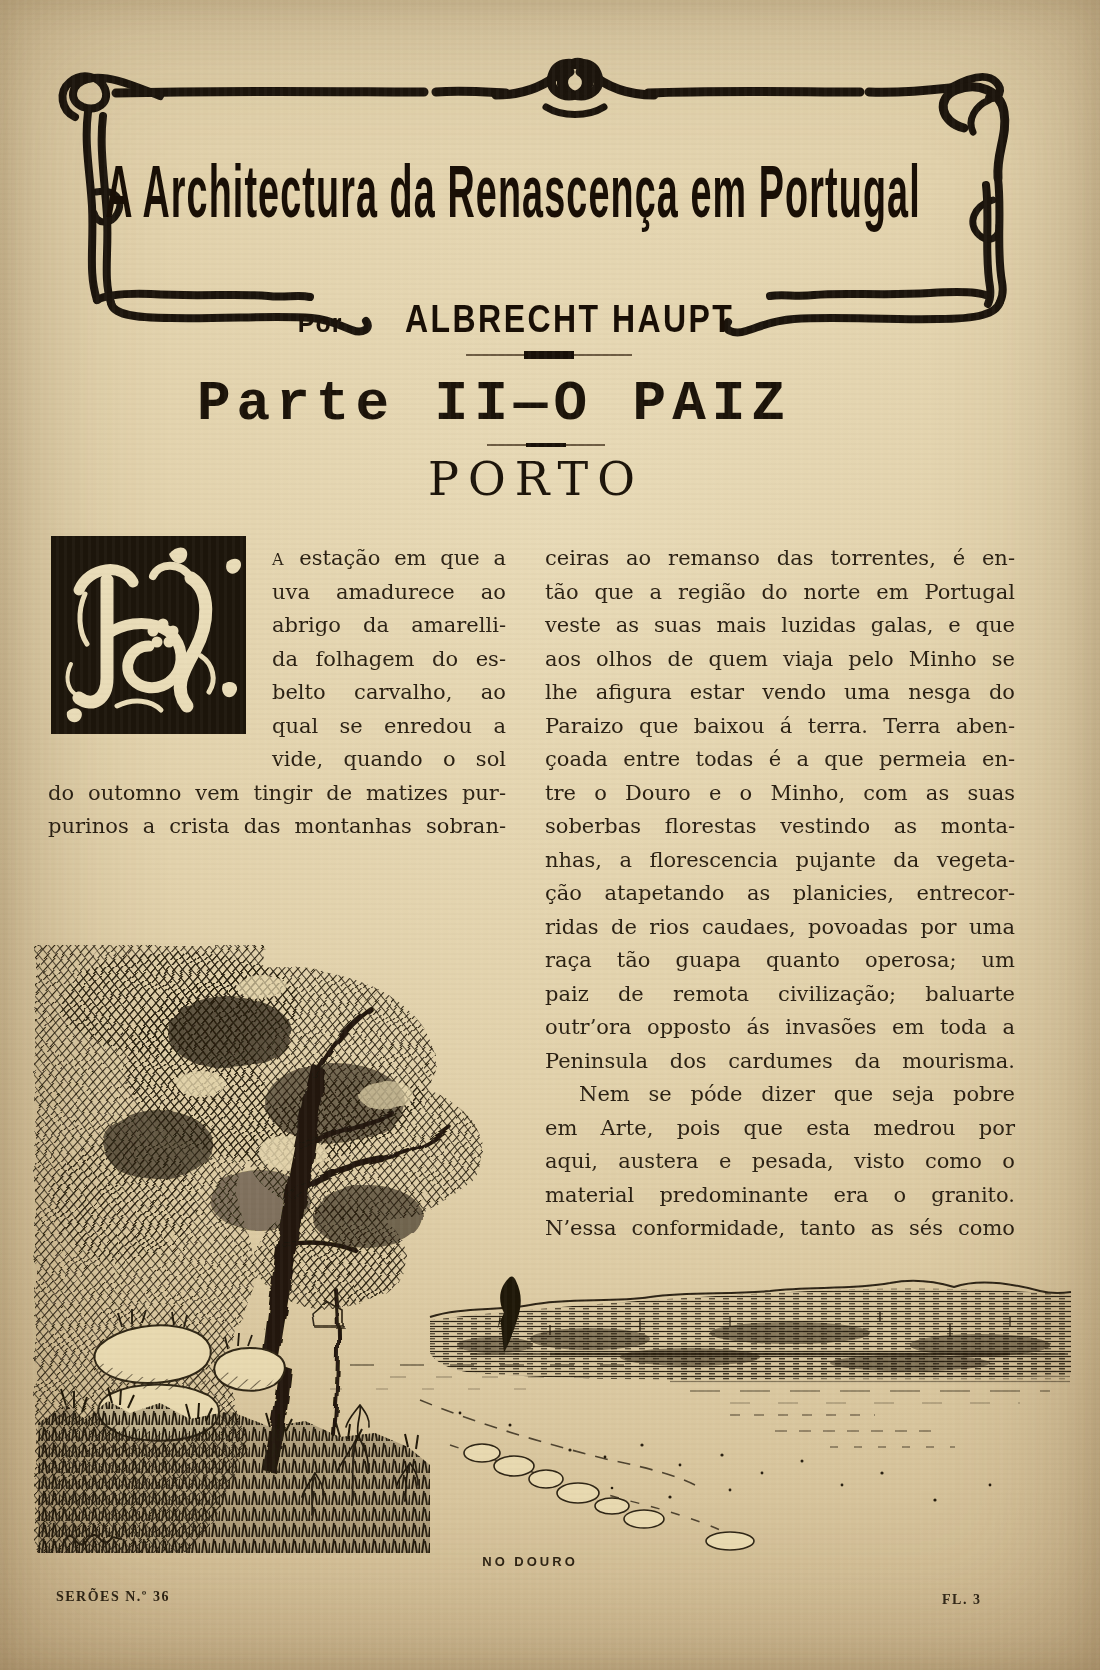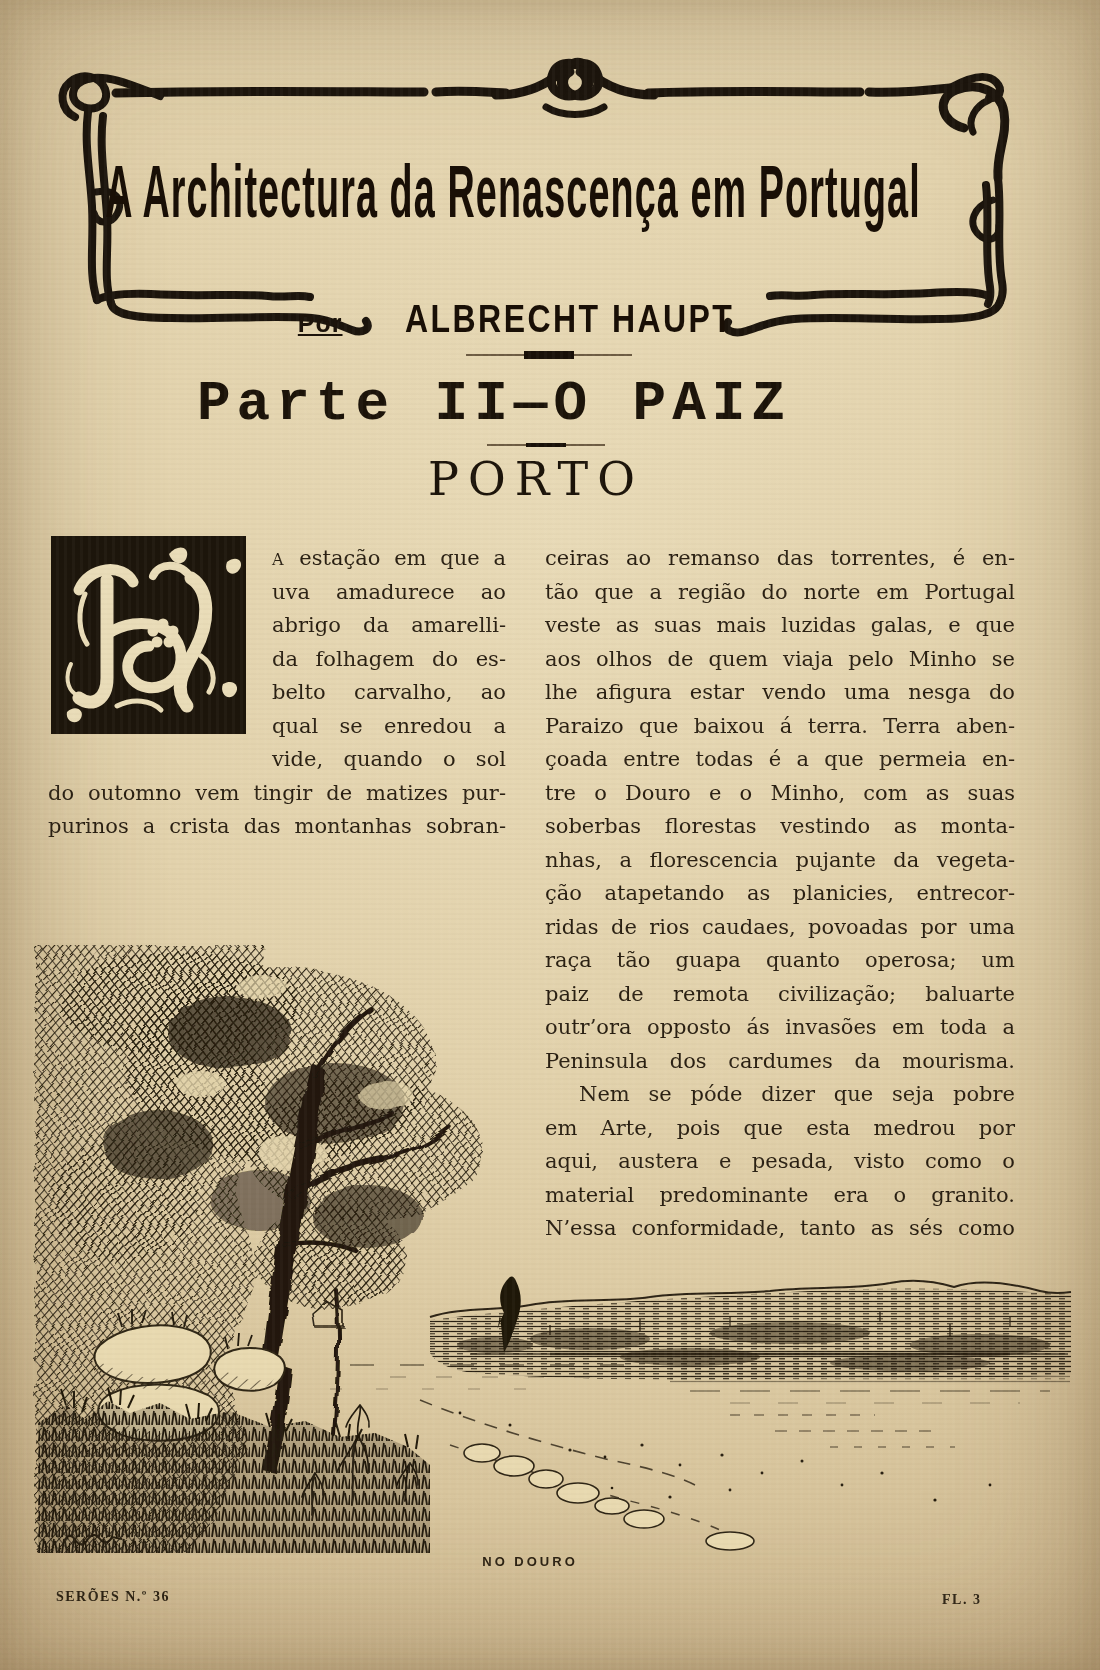--- a/index.html
+++ b/index.html
@@ -19,21 +19,21 @@
       repeating-linear-gradient(90deg, rgba(255,250,230,.03) 0 3px, transparent 3px 8px);
   }
   svg{display:block;}
   
   .frame{position:absolute;left:0;top:0;width:1100px;height:365px;}
   .frame path{fill:none;stroke:#1b140c;stroke-linecap:round;}
   .title{position:absolute;top:152px;left:513px;margin:0;transform:translateX(-50%);white-space:nowrap;z-index:2;}
   .title-inner{display:inline-block;transform:scale(.555,1.1);transform-origin:center;
     font:700 68px "Liberation Sans", sans-serif;letter-spacing:2px;color:#190f06;}
   .byline{position:absolute;top:297px;left:534px;transform:translateX(-50%);white-space:nowrap;z-index:2;}
-  .byline .por{font:700 25px "Liberation Sans", sans-serif;color:#1c130a;margin-right:26px;letter-spacing:1px;text-decoration:underline;}
+  .byline .por{font:700 25px "Liberation Sans", sans-serif;color:#1c130a;margin-right:26px;letter-spacing:1px;}
   .byline .author{display:inline-block;transform:scaleX(.82);transform-origin:center;
     font:700 39px "Liberation Sans", sans-serif;letter-spacing:3px;color:#190f06;}
   
   .rule{position:absolute;}
   .rule .line{position:absolute;left:0;right:0;top:50%;height:2px;margin-top:-1px;background:#6d5c43;}
   .rule .thick{position:absolute;left:50%;top:50%;transform:translate(-50%,-50%);background:#181008;}
   .rule-a{left:466px;top:350px;width:166px;height:10px;}
   .rule-a .thick{width:50px;height:8px;}
   .rule-b{left:487px;top:441px;width:118px;height:7px;}
   .rule-b .thick{width:40px;height:4px;}

